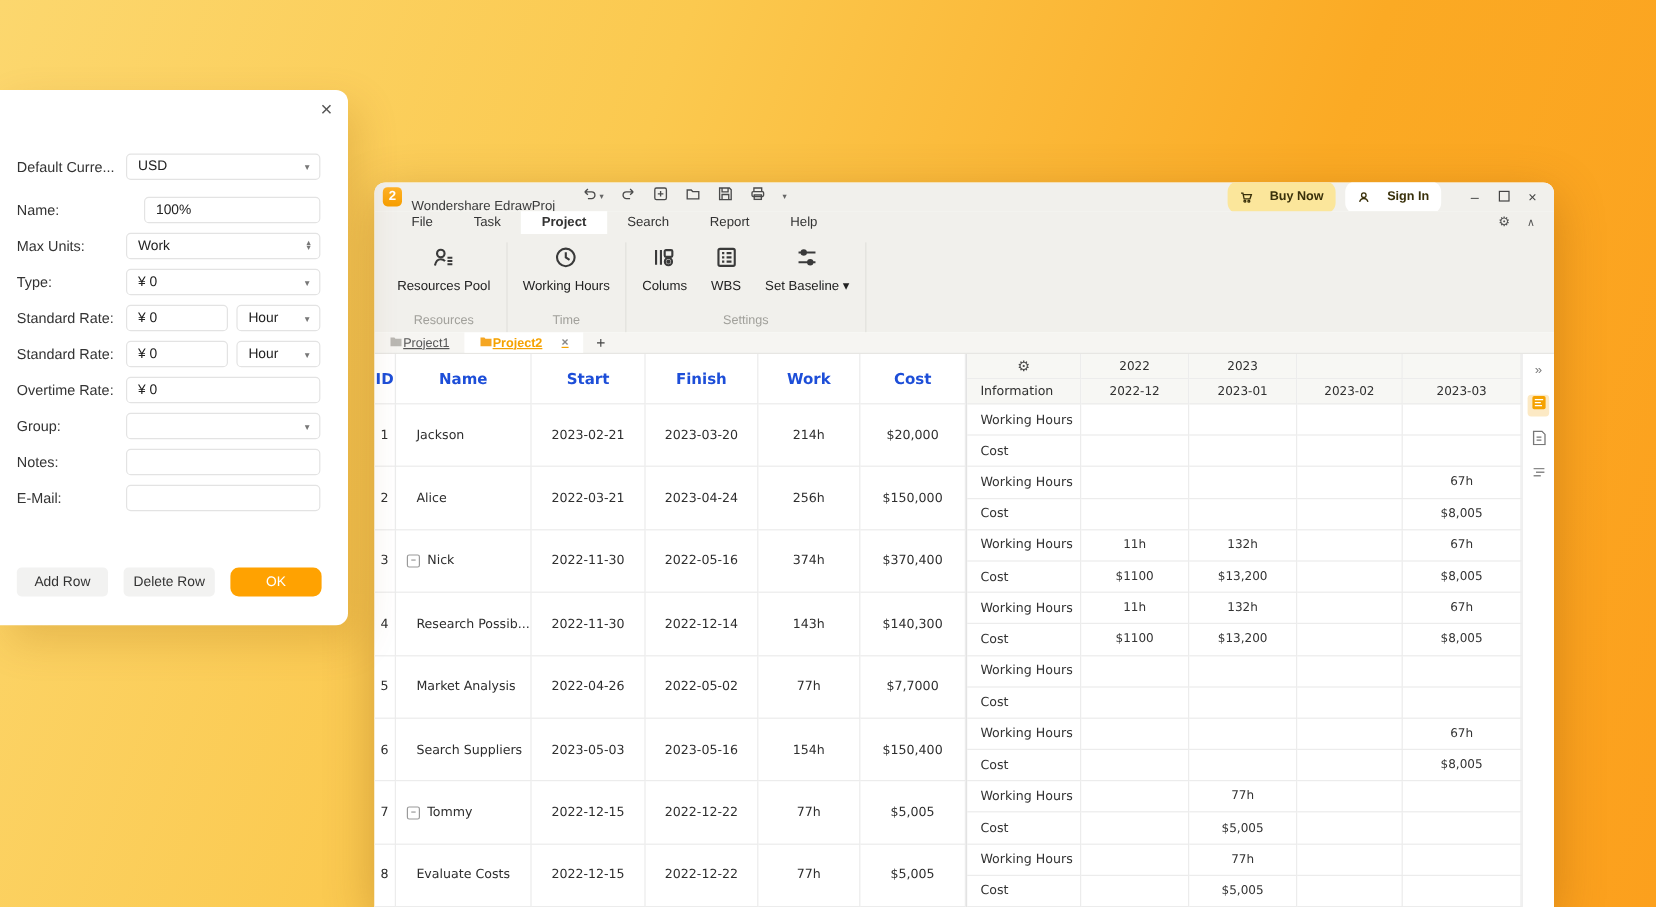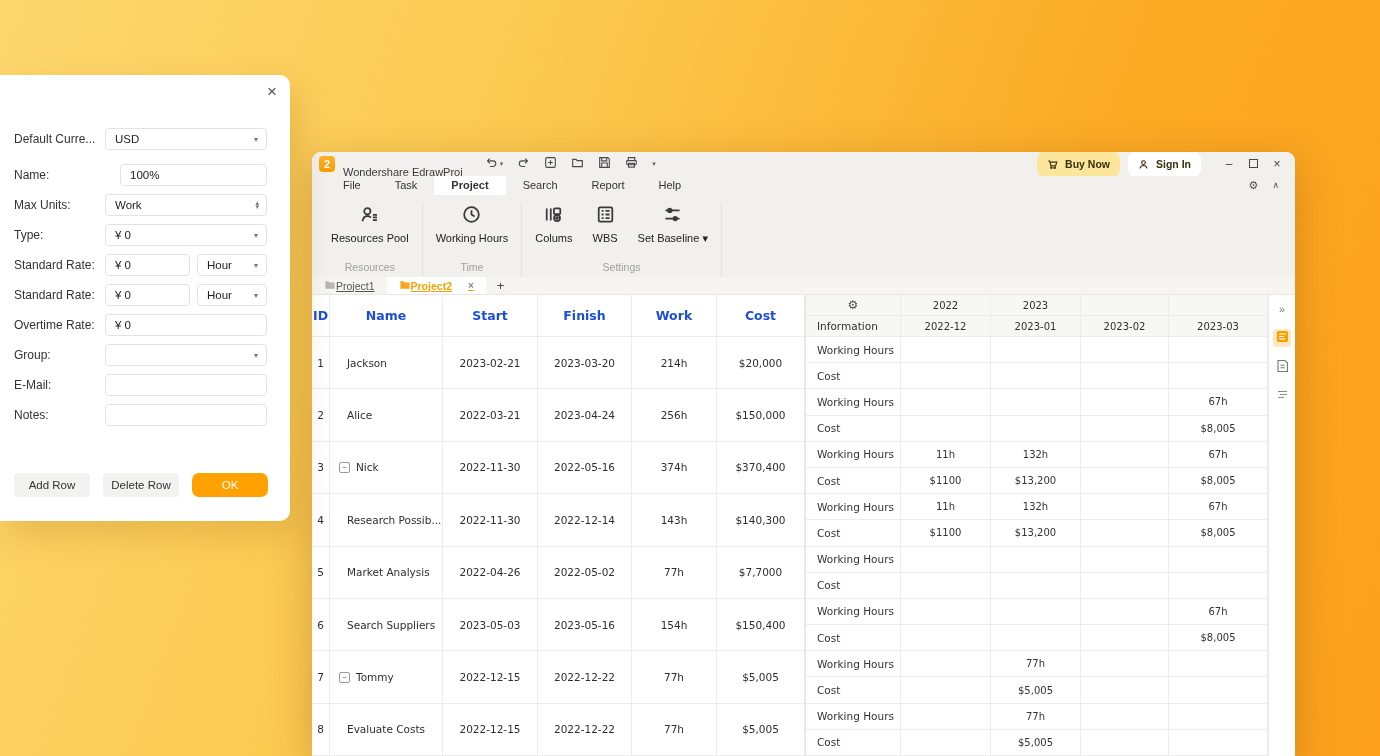--- a/index.html
+++ b/index.html
@@ -19,21 +19,21 @@
     padding:0 10px 0 7px; gap:8px; flex:0 0 auto; }
   .logo { width:16px; height:16px; border-radius:4px;
     background:linear-gradient(180deg,#FFB227,#F79E00); color:#fff; font-weight:bold;
     font-size:11px; display:flex; align-items:center; justify-content:center; }
   .wtitle { font-size:11px; color:#3a3a3a; margin-right:14px; white-space:nowrap;margin-top:16px; }
   .qicons { display:flex; align-items:center; gap:14px; }
   .qic { display:flex; align-items:center; gap:2px; color:#4a4a4a; cursor:default; }
   svg.qi { width:13px; height:13px; stroke:#4a4a4a; fill:none; stroke-width:1.2; }
   .tiny-caret { font-size:7px; color:#666; }
   .tb-spacer { flex:1; }
-  .pill { height:27px; border-radius:9px; display:flex; align-items:center; gap:7px;
+  .pill { height:27px; border-radius:9px; display:flex; align-items:center; gap:14px;
     padding:0 10px; font-size:10.5px; font-weight:bold; color:#39300a; }
   .pill.buy { background:#FBE69B; }
   .pill.signin { background:#ffffff; }
   svg.pi { width:11px; height:11px; stroke:#39300a; fill:none; stroke-width:1.4; }
   .wctls { display:flex; align-items:center; gap:8px; margin-left:12px; color:#444; }
   .wc { width:16px; text-align:center; font-size:12px; line-height:16px; }
   .wc-max { width:9px; height:9px; border:1.2px solid #444; display:inline-block; }
 
   .menubar { height:19px; background:#F1F0EC; display:flex; align-items:center;
     padding-left:14px; font-size:11px; color:#333; flex:0 0 auto; position:relative; }
@@ -597,29 +597,29 @@
       <div class="drow" style="margin-top: 8px;">
         <div class="dlabel">Group:</div>
         <div class="dctl">
           <div class="din">
             <span></span>
             <span class="caret">▾</span>
           </div>
         </div>
       </div>
       <div class="drow">
+        <div class="dlabel">Notes:</div>
+        <div class="dctl">
+          <div class="din">
+            <span></span>
+          </div>
+        </div>
+      </div>
+      <div class="drow">
         <div class="dlabel">E-Mail:</div>
-        <div class="dctl">
-          <div class="din">
-            <span></span>
-          </div>
-        </div>
-      </div>
-      <div class="drow">
-        <div class="dlabel">Notes:</div>
         <div class="dctl">
           <div class="din">
             <span></span>
           </div>
         </div>
       </div>
     </div>
   <div class="dbtns" id="dbtns">
       <div class="dbtn">Add Row</div>
       <div class="dbtn">Delete Row</div>

